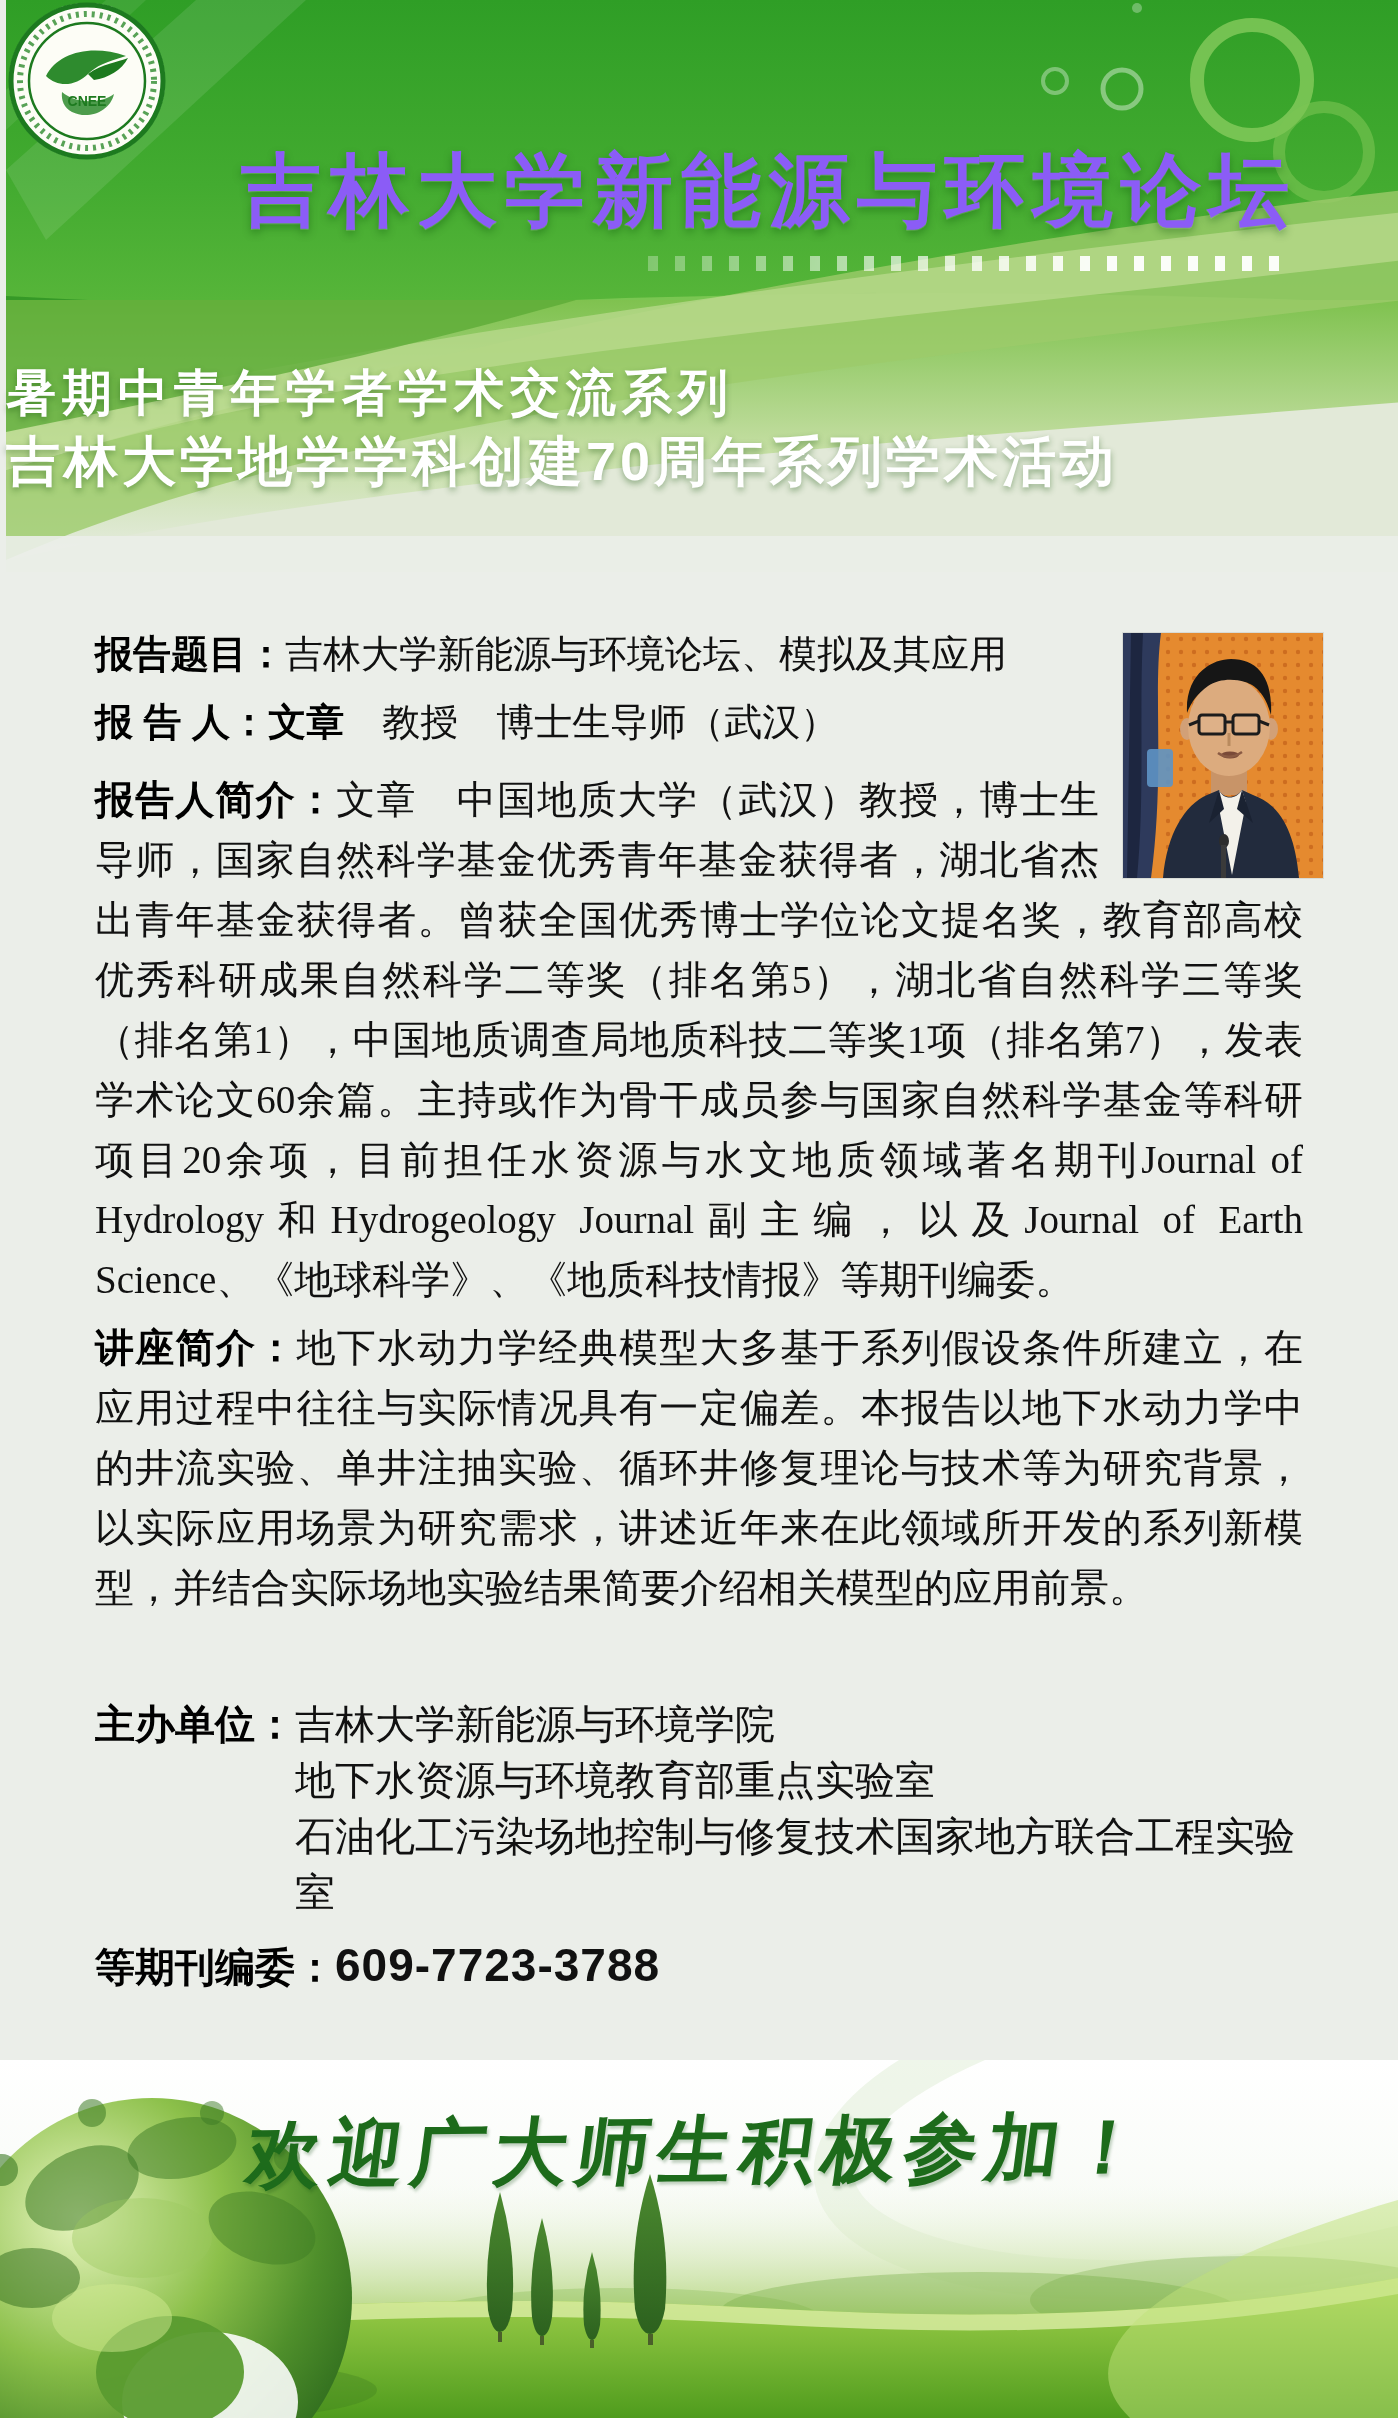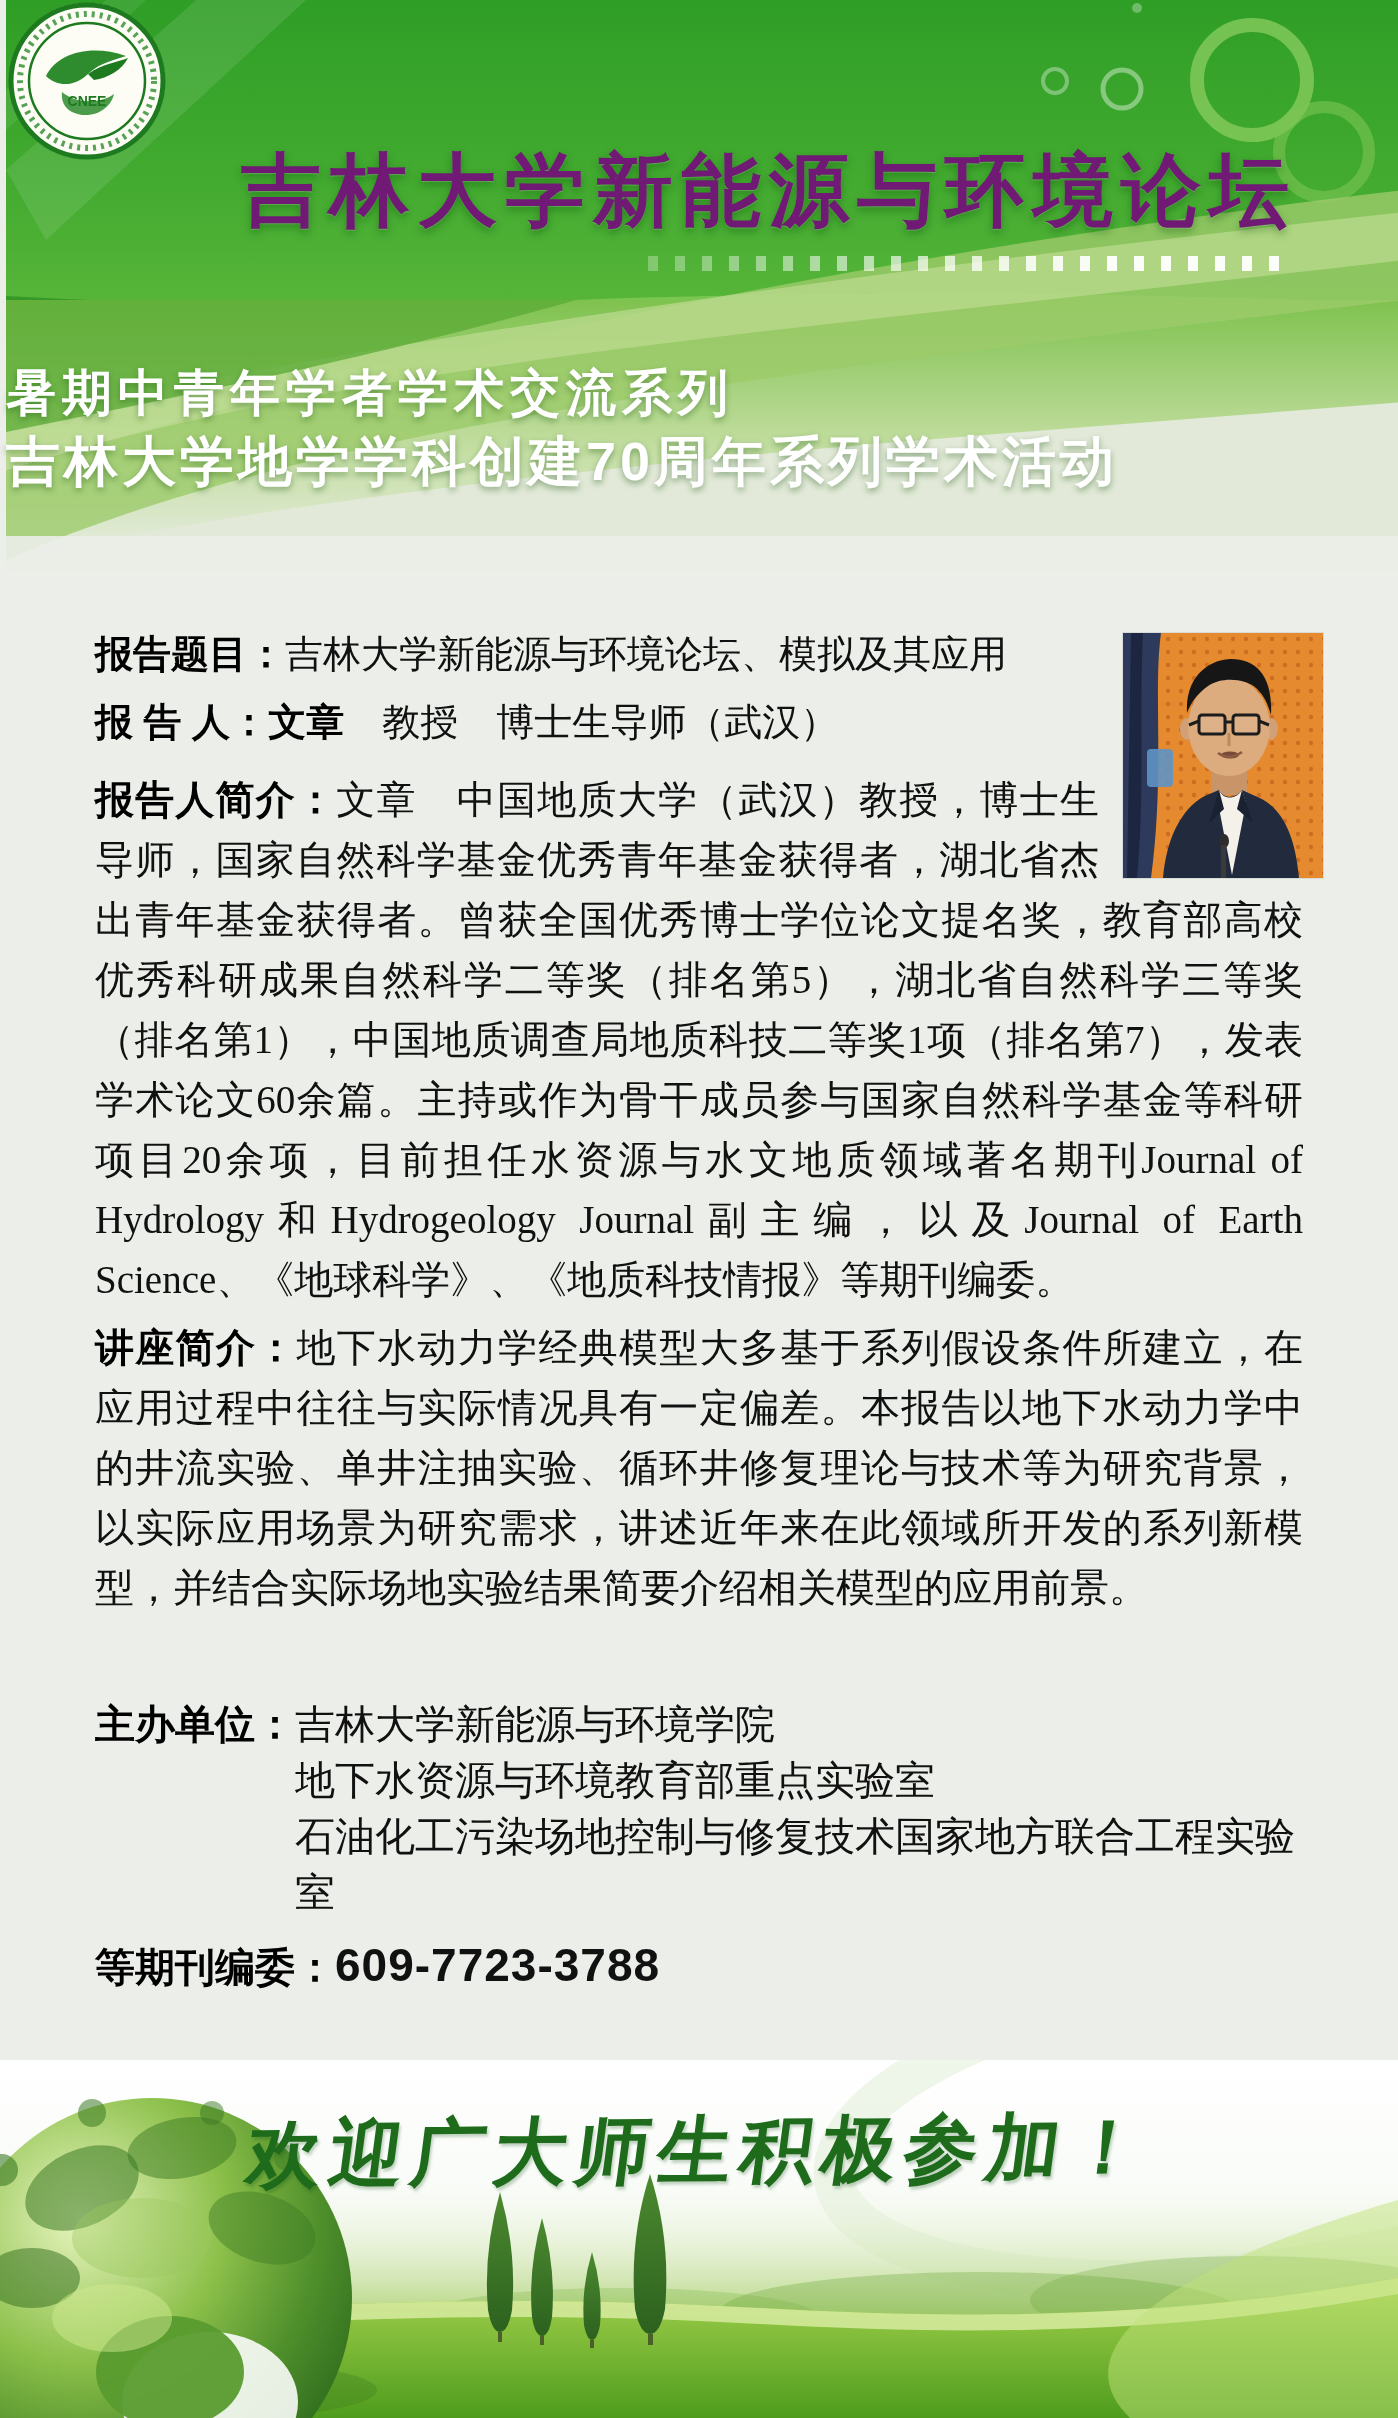--- a/index.html
+++ b/index.html
@@ -3,21 +3,21 @@
 <meta charset="utf-8">
 <style>
   html,body{margin:0;padding:0;background:#cfd4cc;}
   #page{position:relative;width:1398px;height:2418px;margin:0 auto;background:#ebeee9;overflow:hidden;
         font-family:"Liberation Serif","DejaVu Serif",serif;color:#111;}
   
   #top-banner{position:absolute;left:6px;top:0;width:1176px;height:572px;}
   #top-banner svg{position:absolute;left:0;top:0;}
   .forum-title{position:absolute;left:235px;right:0;top:138px;text-align:center;
         font-family:"Liberation Sans","DejaVu Sans",sans-serif;font-weight:700;
-        font-size:80px;letter-spacing:8px;color:#701a75;
+        font-size:80px;letter-spacing:8px;color:#8b5cf6;
         text-shadow:0 4px 8px rgba(0,70,0,.38),0 1px 0 rgba(255,255,255,.25);white-space:nowrap;}
   .dash-row{position:absolute;left:642px;top:256px;width:648px;height:15px;
         background:repeating-linear-gradient(90deg,rgba(255,255,255,.95) 0 10px,rgba(255,255,255,0) 10px 27px);
         -webkit-mask-image:linear-gradient(90deg,rgba(0,0,0,.3),#000 70%);
         mask-image:linear-gradient(90deg,rgba(0,0,0,.3),#000 70%);}
   .subtitle{position:absolute;left:0;right:0;text-align:left;color:#fff;white-space:nowrap;
         font-family:"Liberation Sans","DejaVu Sans",sans-serif;font-weight:700;
         text-shadow:0 3px 6px rgba(30,90,20,.45);}
   .subtitle.s1{top:360px;font-size:50px;letter-spacing:6px;}
   .subtitle.s2{top:426px;font-size:54px;letter-spacing:4px;}

